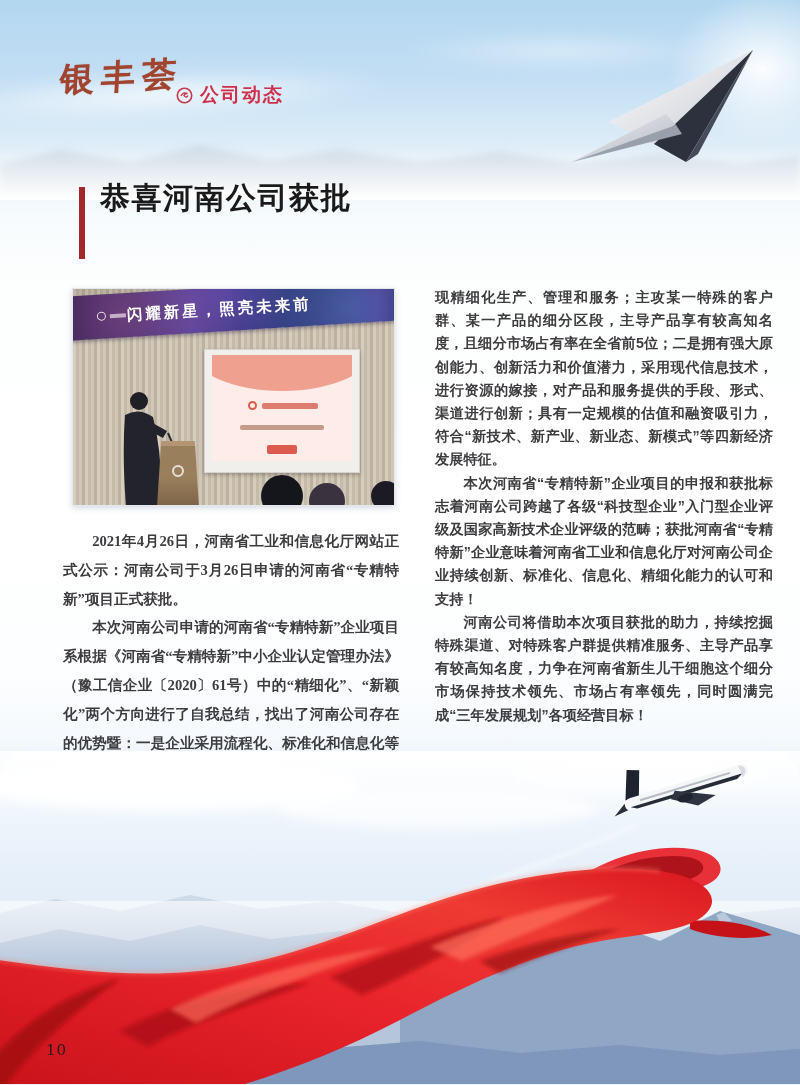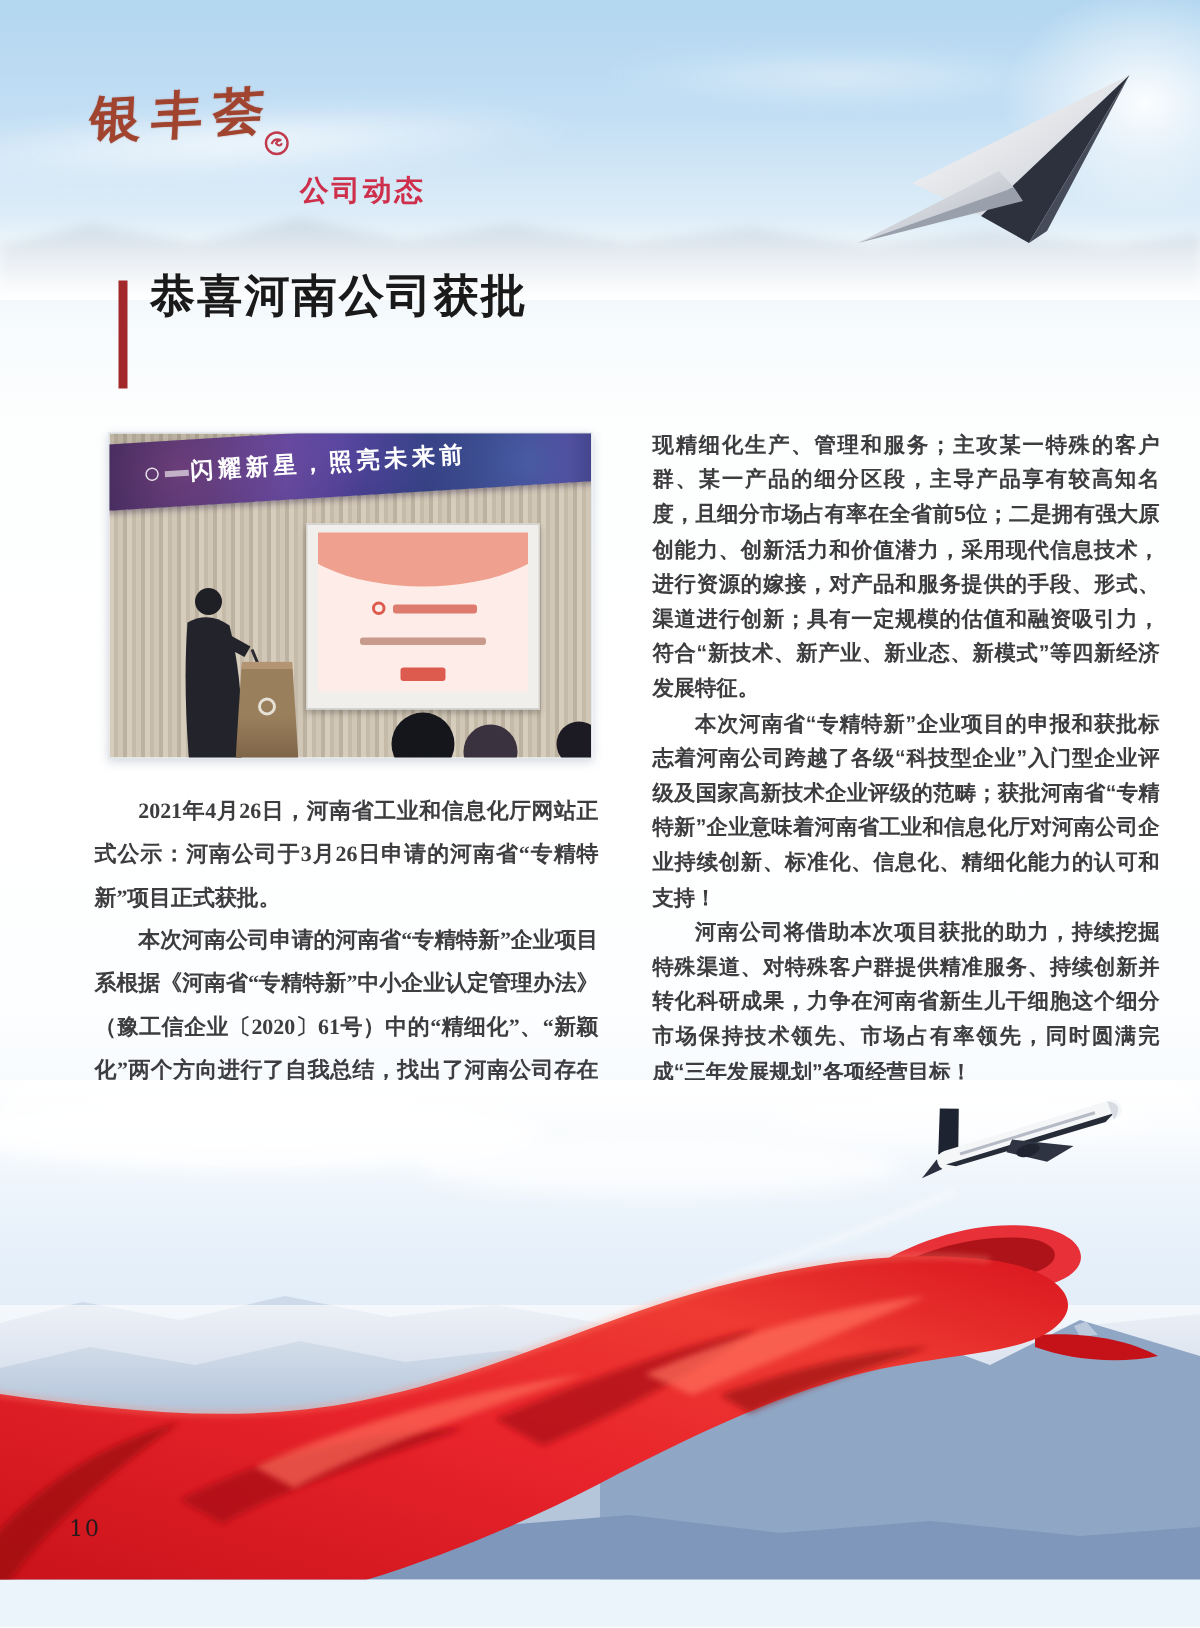--- a/index.html
+++ b/index.html
@@ -27,21 +27,21 @@
   .brand {
     position:absolute; left:60px; top:54px; width:130px;
     font-family:"DejaVu Serif", serif; font-weight:bold;
     font-size:34px; letter-spacing:7px; color:#a0432f;
     transform:rotate(-3deg) skewX(-6deg);
     text-shadow:0 0 1px rgba(150,55,35,.55);
   }
   .brand-seal { position:absolute; left:176px; top:87px; width:17px; height:17px; }
   .section-label {
     position:absolute; left:200px; top:82px;
-    font-size:19px; font-weight:700; letter-spacing:2px; color:#ce2f4b;margin-top:32px;
+    font-size:19px; font-weight:700; letter-spacing:2px; color:#ce2f4b;
   }
 
   
   .glow { position:absolute; left:668px; top:-6px; width:190px; height:150px; border-radius:50%;
     background:radial-gradient(closest-side, rgba(255,255,255,.95), rgba(255,255,255,0)); }
   .paper-plane { position:absolute; left:548px; top:26px; width:244px; height:152px; }
 
   
   .title-bar { position:absolute; left:79px; top:187px; width:6px; height:72px; background:#a2282c; }
   .article-title { position:absolute; left:100px; top:176px; font-size:30px; line-height:43px;
@@ -97,21 +97,21 @@
   .head3 { left:298px; top:192px; width:30px; height:30px; background:#1c1a22; }
 
   
   .col { position:absolute; text-align:justify; color:#3d3d40; font-weight:600; }
   .col-left  { left:63px;  top:527px; width:336px; font-size:14.6px; line-height:28.8px;font-family:Liberation Serif, serif; }
   .col-right { left:411px; top:286px; width:338px; font-size:14.2px; line-height:23.2px;margin-left:24px; }
   .para { text-indent:2em; }
   .para.cont { text-indent:0; }
 
   
-  .bottom-scene { position:absolute; left:0; top:720px; width:800px; height:333px;
+  .bottom-scene { position:absolute; left:0; top:751px; width:800px; height:333px;
     background:linear-gradient(180deg,#fdfeff 0%, #f0f6fc 16%, #e3eef9 42%, #d8e7f5 100%);border-radius:30px; }
   .bottom-scene svg { position:absolute; left:0; top:0; }
   .page-number { position:absolute; left:46px; top:290px; font-family:"DejaVu Serif", serif;
     font-size:15px; color:#241a1c; letter-spacing:1px; }
 </style>
 </head>
 <body>
 
 <div class="page">
 
@@ -190,21 +190,21 @@
     <div class="head head3"></div>
   </div>
 
   <div class="col col-left">
     <p class="para">2021年4月26日，河南省工业和信息化厅网站正式公示：河南公司于3月26日申请的河南省“专精特新”项目正式获批。</p>
     <p class="para">本次河南公司申请的河南省“专精特新”企业项目系根据《河南省“专精特新”中小企业认定管理办法》（豫工信企业〔2020〕61号）中的“精细化”、“新颖化”两个方向进行了自我总结，找出了河南公司存在的优势暨：一是企业采用流程化、标准化和信息化等方式使组织管理精确、高效、协同，实</p>
   </div>
   <div class="col col-right">
     <p class="para cont">现精细化生产、管理和服务；主攻某一特殊的客户群、某一产品的细分区段，主导产品享有较高知名度，且细分市场占有率在全省前5位；二是拥有强大原创能力、创新活力和价值潜力，采用现代信息技术，进行资源的嫁接，对产品和服务提供的手段、形式、渠道进行创新；具有一定规模的估值和融资吸引力，符合“新技术、新产业、新业态、新模式”等四新经济发展特征。</p>
     <p class="para">本次河南省“专精特新”企业项目的申报和获批标志着河南公司跨越了各级“科技型企业”入门型企业评级及国家高新技术企业评级的范畴；获批河南省“专精特新”企业意味着河南省工业和信息化厅对河南公司企业持续创新、标准化、信息化、精细化能力的认可和支持！</p>
-    <p class="para">河南公司将借助本次项目获批的助力，持续挖掘特殊渠道、对特殊客户群提供精准服务、持续创新并转化科研成果，力争在河南省新生儿干细胞这个细分市场保持技术领先、市场占有率领先，同时圆满完成“三年发展规划”各项经营目标！</p>
+    <p class="para">河南公司将借助本次项目获批的助力，持续挖掘特殊渠道、对特殊客户群提供精准服务、主导产品享有较高知名度，力争在河南省新生儿干细胞这个细分市场保持技术领先、市场占有率领先，同时圆满完成“三年发展规划”各项经营目标！</p>
   </div>
 
   <div class="bottom-scene">
     <svg width="800" height="333" viewBox="0 0 800 333">
       <defs>
         <filter id="b2">
             <feGaussianBlur stdDeviation="2"></feGaussianBlur>
           </filter>
         <filter id="b6">
             <feGaussianBlur stdDeviation="6"></feGaussianBlur>

